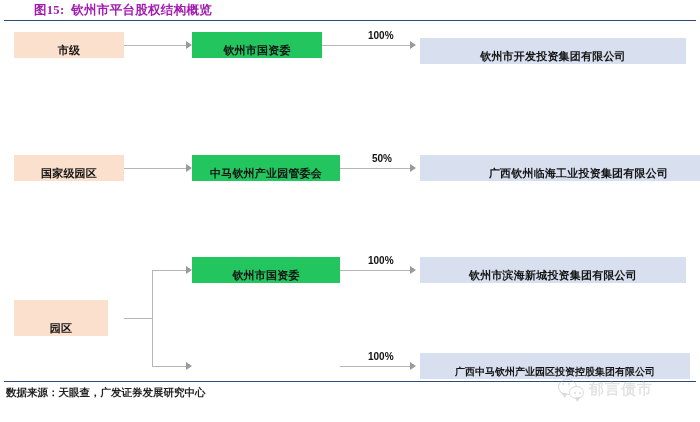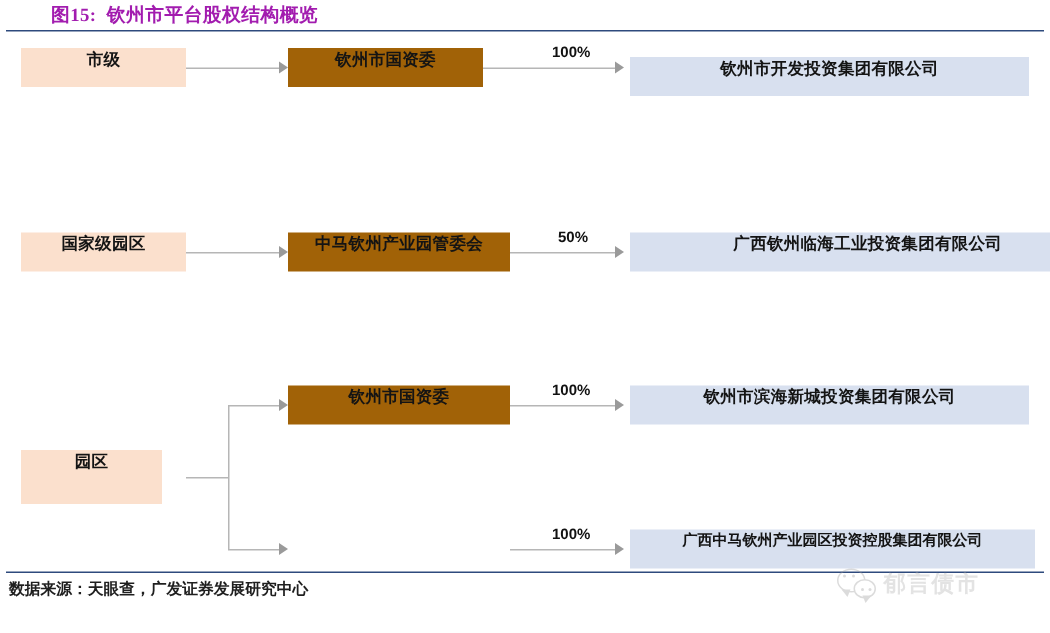--- a/index.html
+++ b/index.html
@@ -59,33 +59,33 @@
   .canvas {
     position: absolute;
     left: 0; top: 22px;
     width: 700px; height: 358px;
   }
 
   .node {
     position: absolute;
     box-sizing: border-box;
     display: flex;
-    align-items: flex-start;
+    align-items: flex-end;
     justify-content: center;
     font-size: 11px;
     font-weight: bold;
     color: #141414;
     white-space: nowrap;
     letter-spacing: 0.2px;
   }
   .node.cat {
     background: #fbe0cd;
   }
   .node.mid {
-    background: #a16207;
+    background: #22c55e;
   }
   .node.ent {
     background: #d8e0ef;
   }
   .node.small-text {
     font-size: 10px;
     letter-spacing: 0;
   }
 
   

